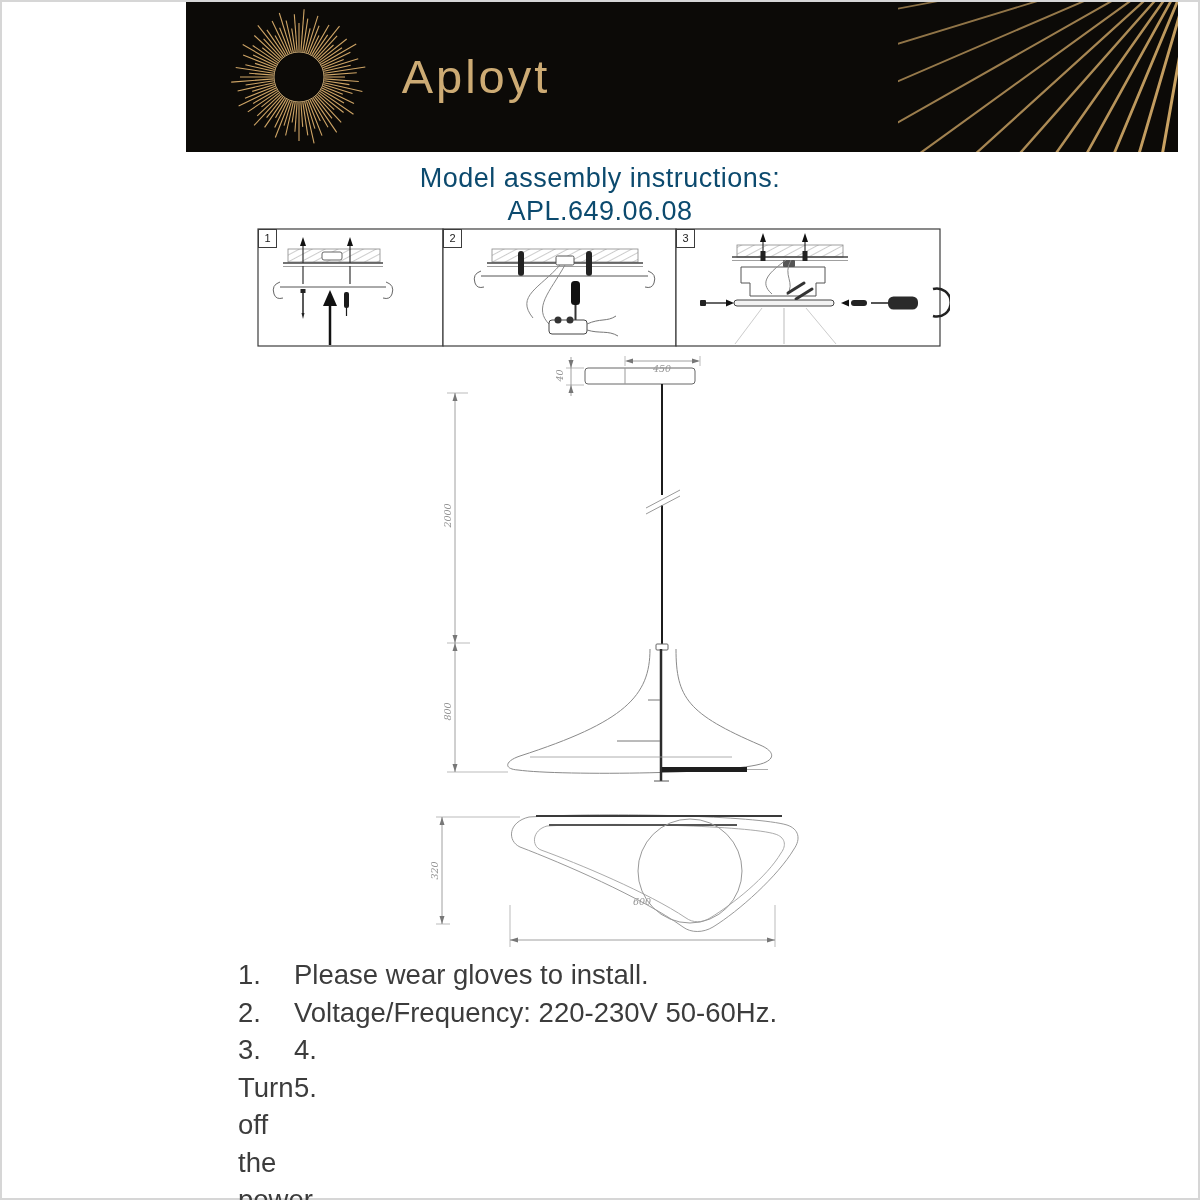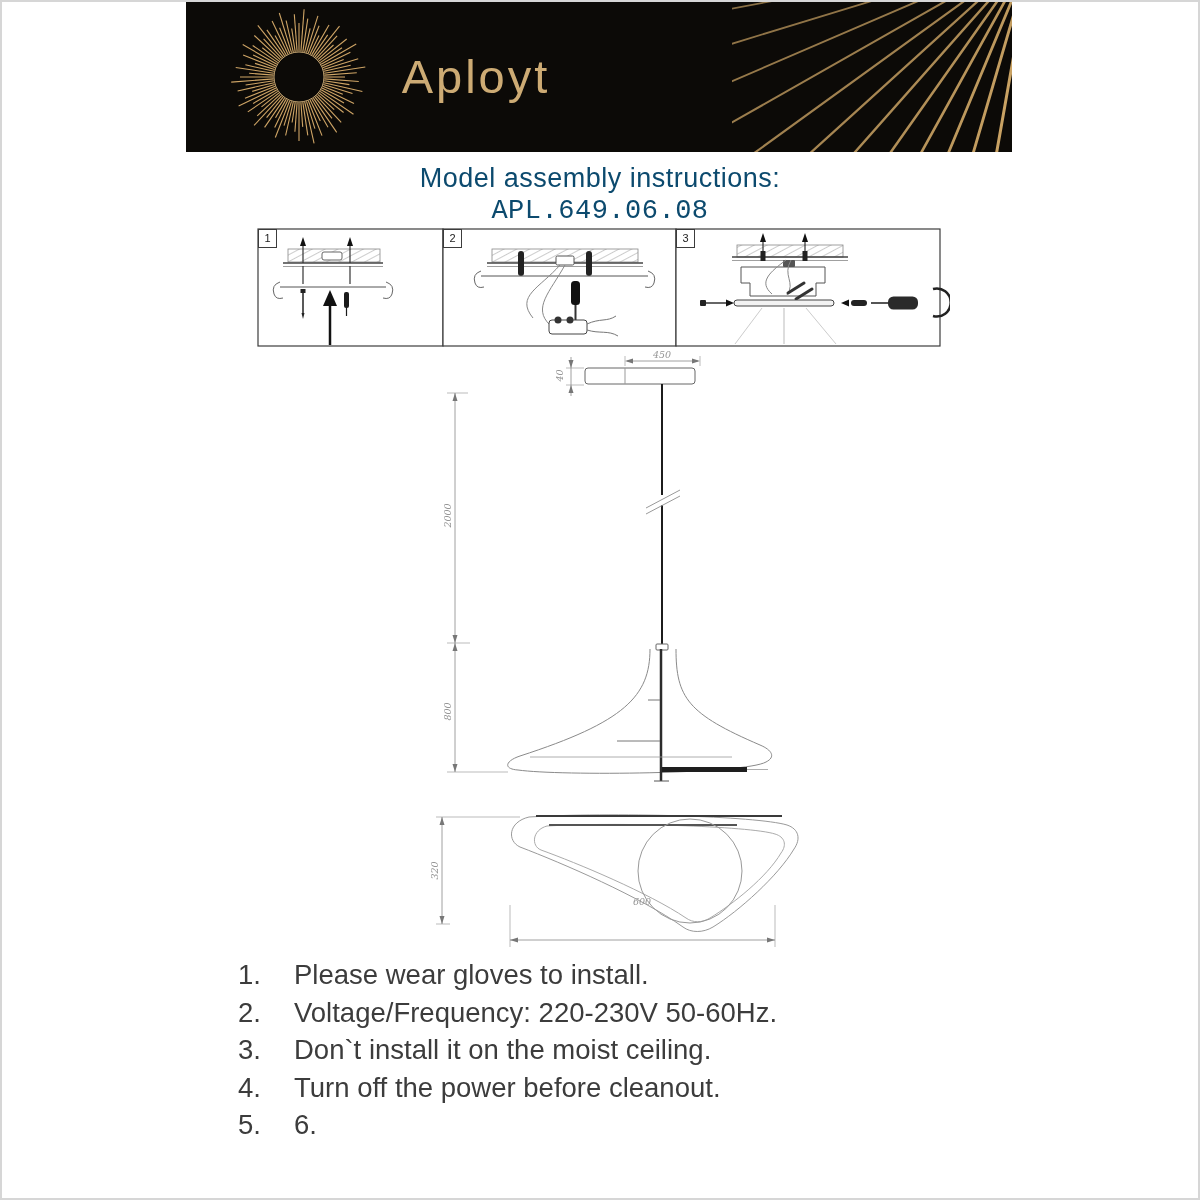--- a/index.html
+++ b/index.html
@@ -4,39 +4,39 @@
 <style>
   html,body{margin:0;padding:0;}
   body{
     width:1200px;height:1200px;position:relative;background:#ffffff;
     font-family:"Liberation Sans",sans-serif;overflow:hidden;
   }
   .frame{position:absolute;inset:0;border:2px solid #d6d6d6;pointer-events:none;}
 
   
   .banner{
-    position:absolute;left:186px;top:2px;width:826px;height:150px;
+    position:absolute;left:186px;top:2px;width:992px;height:150px;
     background:#0c0a07;overflow:hidden;
   }
   .sunburst-svg{position:absolute;left:38px;top:0px;width:150px;height:150px;}
   #sb-rays line{stroke:#cfa566;stroke-width:1.1;}
   .brand{
     position:absolute;left:199px;top:47px;width:182px;text-align:center;
     color:#cdab74;font-size:47px;font-weight:400;letter-spacing:3px;
   }
   .corner-rays-svg{position:absolute;right:0;top:0;width:280px;height:150px;}
   #cf-rays line{stroke:#c9a263;stroke-linecap:round;}
 
   
   .doc-title,.doc-model{
     position:absolute;left:0;width:1200px;text-align:center;
     color:#0c4a6e;letter-spacing:0.5px;font-size:27px;
   }
   .doc-title{top:163px;}
-  .doc-model{top:196px;font-family:Liberation Mono, monospace;}
+  .doc-model{top:196px;}
 
   
   .diagram-svg{position:absolute;}
   .panel-num{
     position:absolute;width:17px;height:17px;line-height:17px;text-align:center;
     border:1px solid #3c3c3c;background:#fff;font-size:11px;color:#222;
   }
   .dim-label{
     position:absolute;font-family:"DejaVu Serif",serif;font-style:italic;
     font-size:9.5px;color:#969696;text-align:center;
@@ -337,31 +337,30 @@
     <polygon points="442,924 439.5,916 444.5,916" fill="#777" stroke="none"></polygon>
 
     <line x1="510" y1="905" x2="510" y2="947" stroke="#aaa" stroke-width="0.8"></line>
     <line x1="775" y1="905" x2="775" y2="947" stroke="#aaa" stroke-width="0.8"></line>
     <line x1="510" y1="940" x2="775" y2="940" stroke="#888" stroke-width="0.8"></line>
     <polygon points="510,940 518,937.5 518,942.5" fill="#777" stroke="none"></polygon>
     <polygon points="775,940 767,937.5 767,942.5" fill="#777" stroke="none"></polygon>
   </g>
 </svg>
 
-<span class="dim-label" style="left:632px;top:349px;width:60px">450</span>
+<span class="dim-label" style="left:632px;top:363px;width:60px">450</span>
 <span class="dim-label rot" style="left:548px;top:370px;width:22px">40</span>
 <span class="dim-label rot" style="left:427px;top:510px;width:40px">2000</span>
 <span class="dim-label rot" style="left:427px;top:706px;width:40px">800</span>
 <span class="dim-label rot" style="left:414px;top:865px;width:40px">320</span>
 <span class="dim-label" style="left:612px;top:896px;width:60px">600</span>
 
 <div class="instructions">
   <span class="num">1.</span>
   <span class="txt">Please wear gloves to install.</span>
   <span class="num">2.</span>
   <span class="txt">Voltage/Frequency: 220-230V 50-60Hz.</span>
   <span class="num">3.</span>
-  <span class="txt">Don`t install it on the moist ceiling.</span>
   <span class="num">4.</span>
   <span class="txt">Turn off the power before cleanout.</span>
   <span class="num">5.</span>
   <span class="num">6.</span>
 </div>
 
 </body></html>

